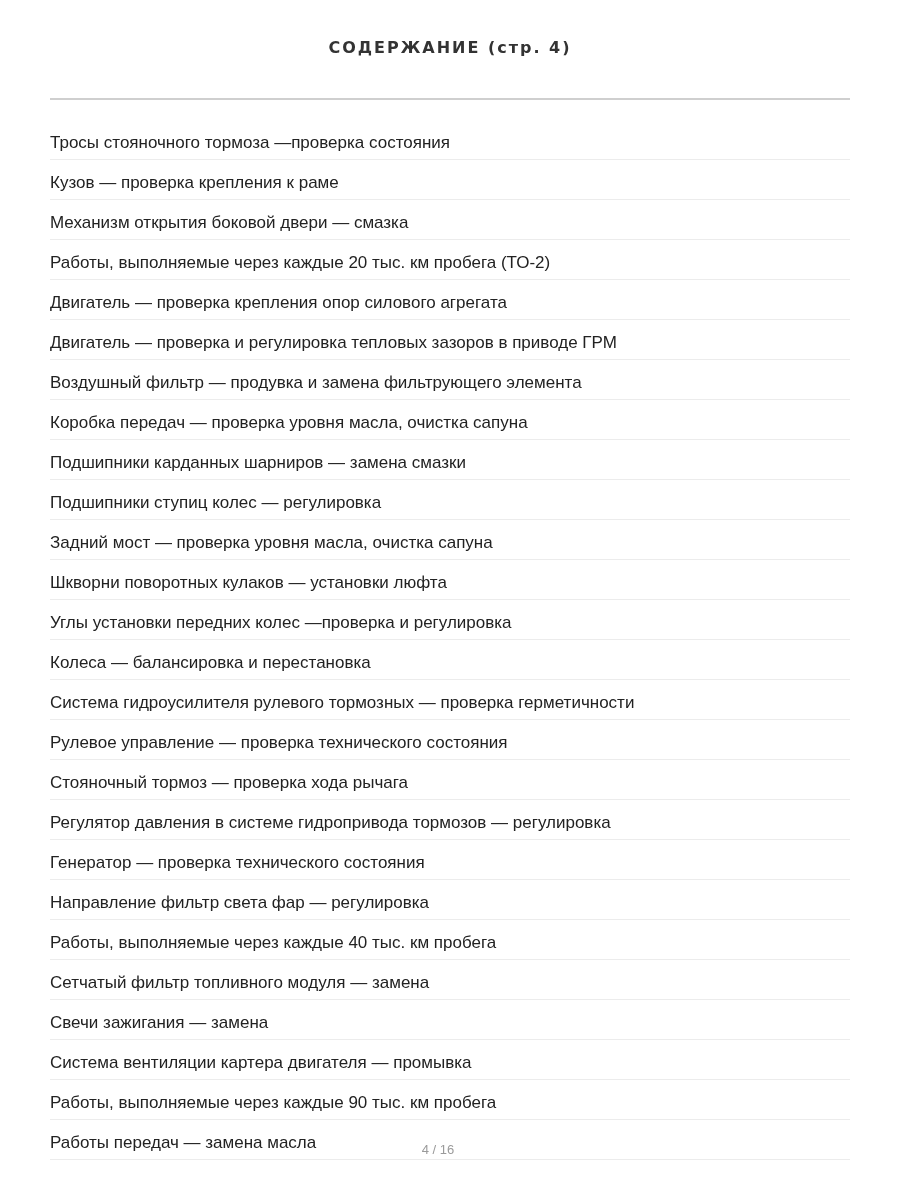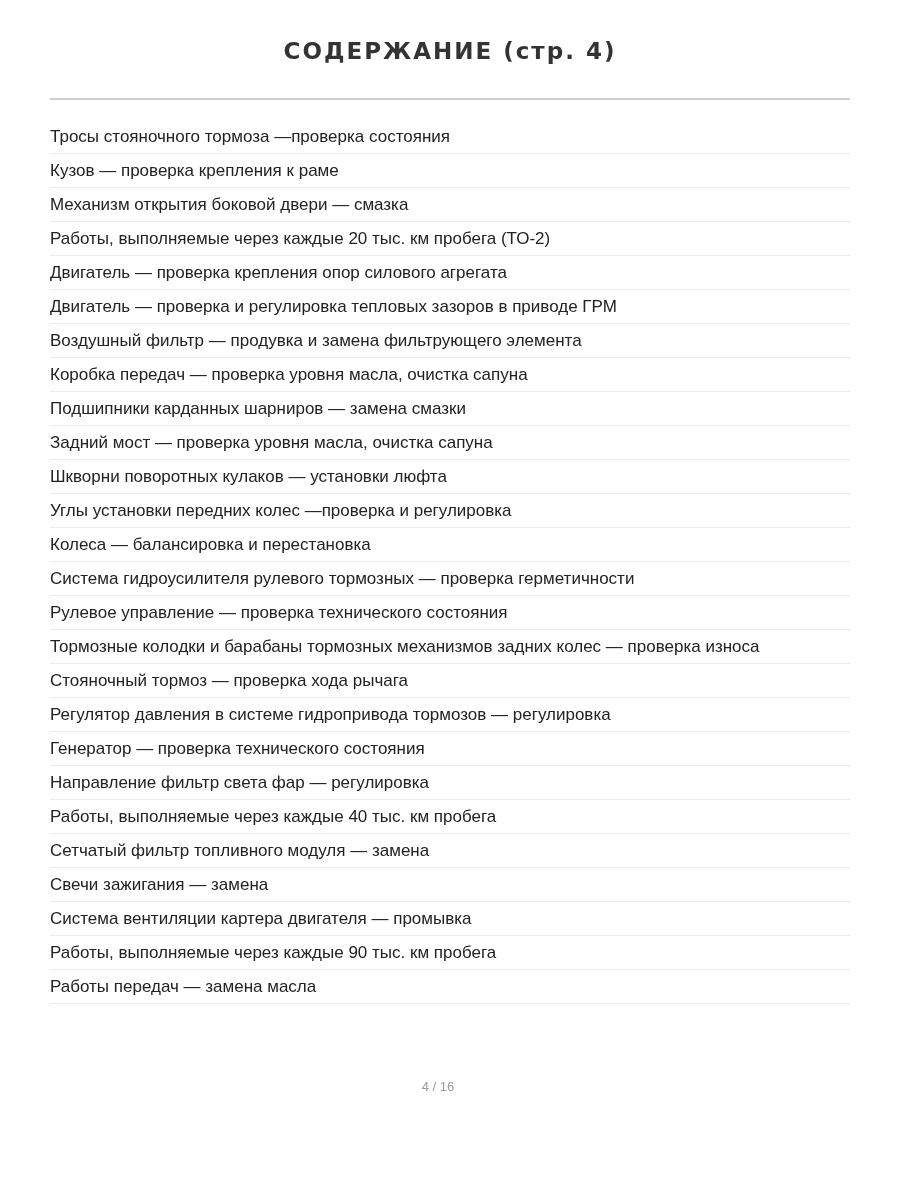--- a/index.html
+++ b/index.html
@@ -3,65 +3,66 @@
   <meta charset="utf-8">
   <style>
     html, body { margin: 0; padding: 0; background: #ffffff; }
     body {
       width: 900px; height: 1200px; position: relative; overflow: hidden;
       font-family: "Liberation Sans", "DejaVu Sans", sans-serif;
       color: #222222;
     }
     .title {
       position: absolute; left: 0; top: 38px; width: 900px;
-      text-align: center; font-size: 23px; font-weight: bold;
+      text-align: center; font-size: 16px; font-weight: bold;
       letter-spacing: 2px; color: #333333;
       font-family: "DejaVu Sans", "Liberation Sans", sans-serif;
     }
     .rule {
       position: absolute; left: 50px; top: 98px; width: 800px; height: 2px;
       background: #cfcfcf;
     }
     .toc {
       position: absolute; left: 50px; top: 120px; width: 800px;
       margin: 0; padding: 0; list-style: none;
     }
     .toc li {
       height: 33px; line-height: 33px; border-bottom: 1px solid #ececec;
       font-size: 17px; color: #222222; white-space: nowrap;
       cursor: pointer;
+      margin-top: 6px;
     }
     .footer {
-      position: absolute; left: 0; top: 1079px; width: 876px;
+      position: absolute; left: 0; top: 1142px; width: 876px;
       text-align: center; font-size: 13px; color: #9a9a9a;
     }
   </style>
 </head>
 <body>
 
 <h1 class="title" style="margin:0;">СОДЕРЖАНИЕ (стр. 4)</h1>
 <div class="rule"></div>
 
 <ul class="toc">
   <li>Тросы стояночного тормоза —проверка состояния</li>
   <li>Кузов — проверка крепления к раме</li>
   <li>Механизм открытия боковой двери — смазка</li>
   <li>Работы, выполняемые через каждые 20 тыс. км пробега (ТО-2)</li>
   <li>Двигатель — проверка крепления опор силового агрегата</li>
   <li>Двигатель — проверка и регулировка тепловых зазоров в приводе ГРМ</li>
   <li>Воздушный фильтр — продувка и замена фильтрующего элемента</li>
   <li>Коробка передач — проверка уровня масла, очистка сапуна</li>
   <li>Подшипники карданных шарниров — замена смазки</li>
+  <li>Подшипники ступиц колес — регулировка</li>
   <li>Задний мост — проверка уровня масла, очистка сапуна</li>
   <li>Шкворни поворотных кулаков — установки люфта</li>
   <li>Углы установки передних колес —проверка и регулировка</li>
   <li>Колеса — балансировка и перестановка</li>
   <li>Система гидроусилителя рулевого тормозных — проверка герметичности</li>
   <li>Рулевое управление — проверка технического состояния</li>
-  <li>Тормозные колодки и барабаны тормозных механизмов задних колес — проверка износа</li>
   <li>Стояночный тормоз — проверка хода рычага</li>
   <li>Регулятор давления в системе гидропривода тормозов — регулировка</li>
   <li>Генератор — проверка технического состояния</li>
   <li>Направление фильтр света фар — регулировка</li>
   <li>Работы, выполняемые через каждые 40 тыс. км пробега</li>
   <li>Сетчатый фильтр топливного модуля — замена</li>
   <li>Свечи зажигания — замена</li>
   <li>Система вентиляции картера двигателя — промывка</li>
   <li>Работы, выполняемые через каждые 90 тыс. км пробега</li>
   <li>Работы передач — замена масла</li>

